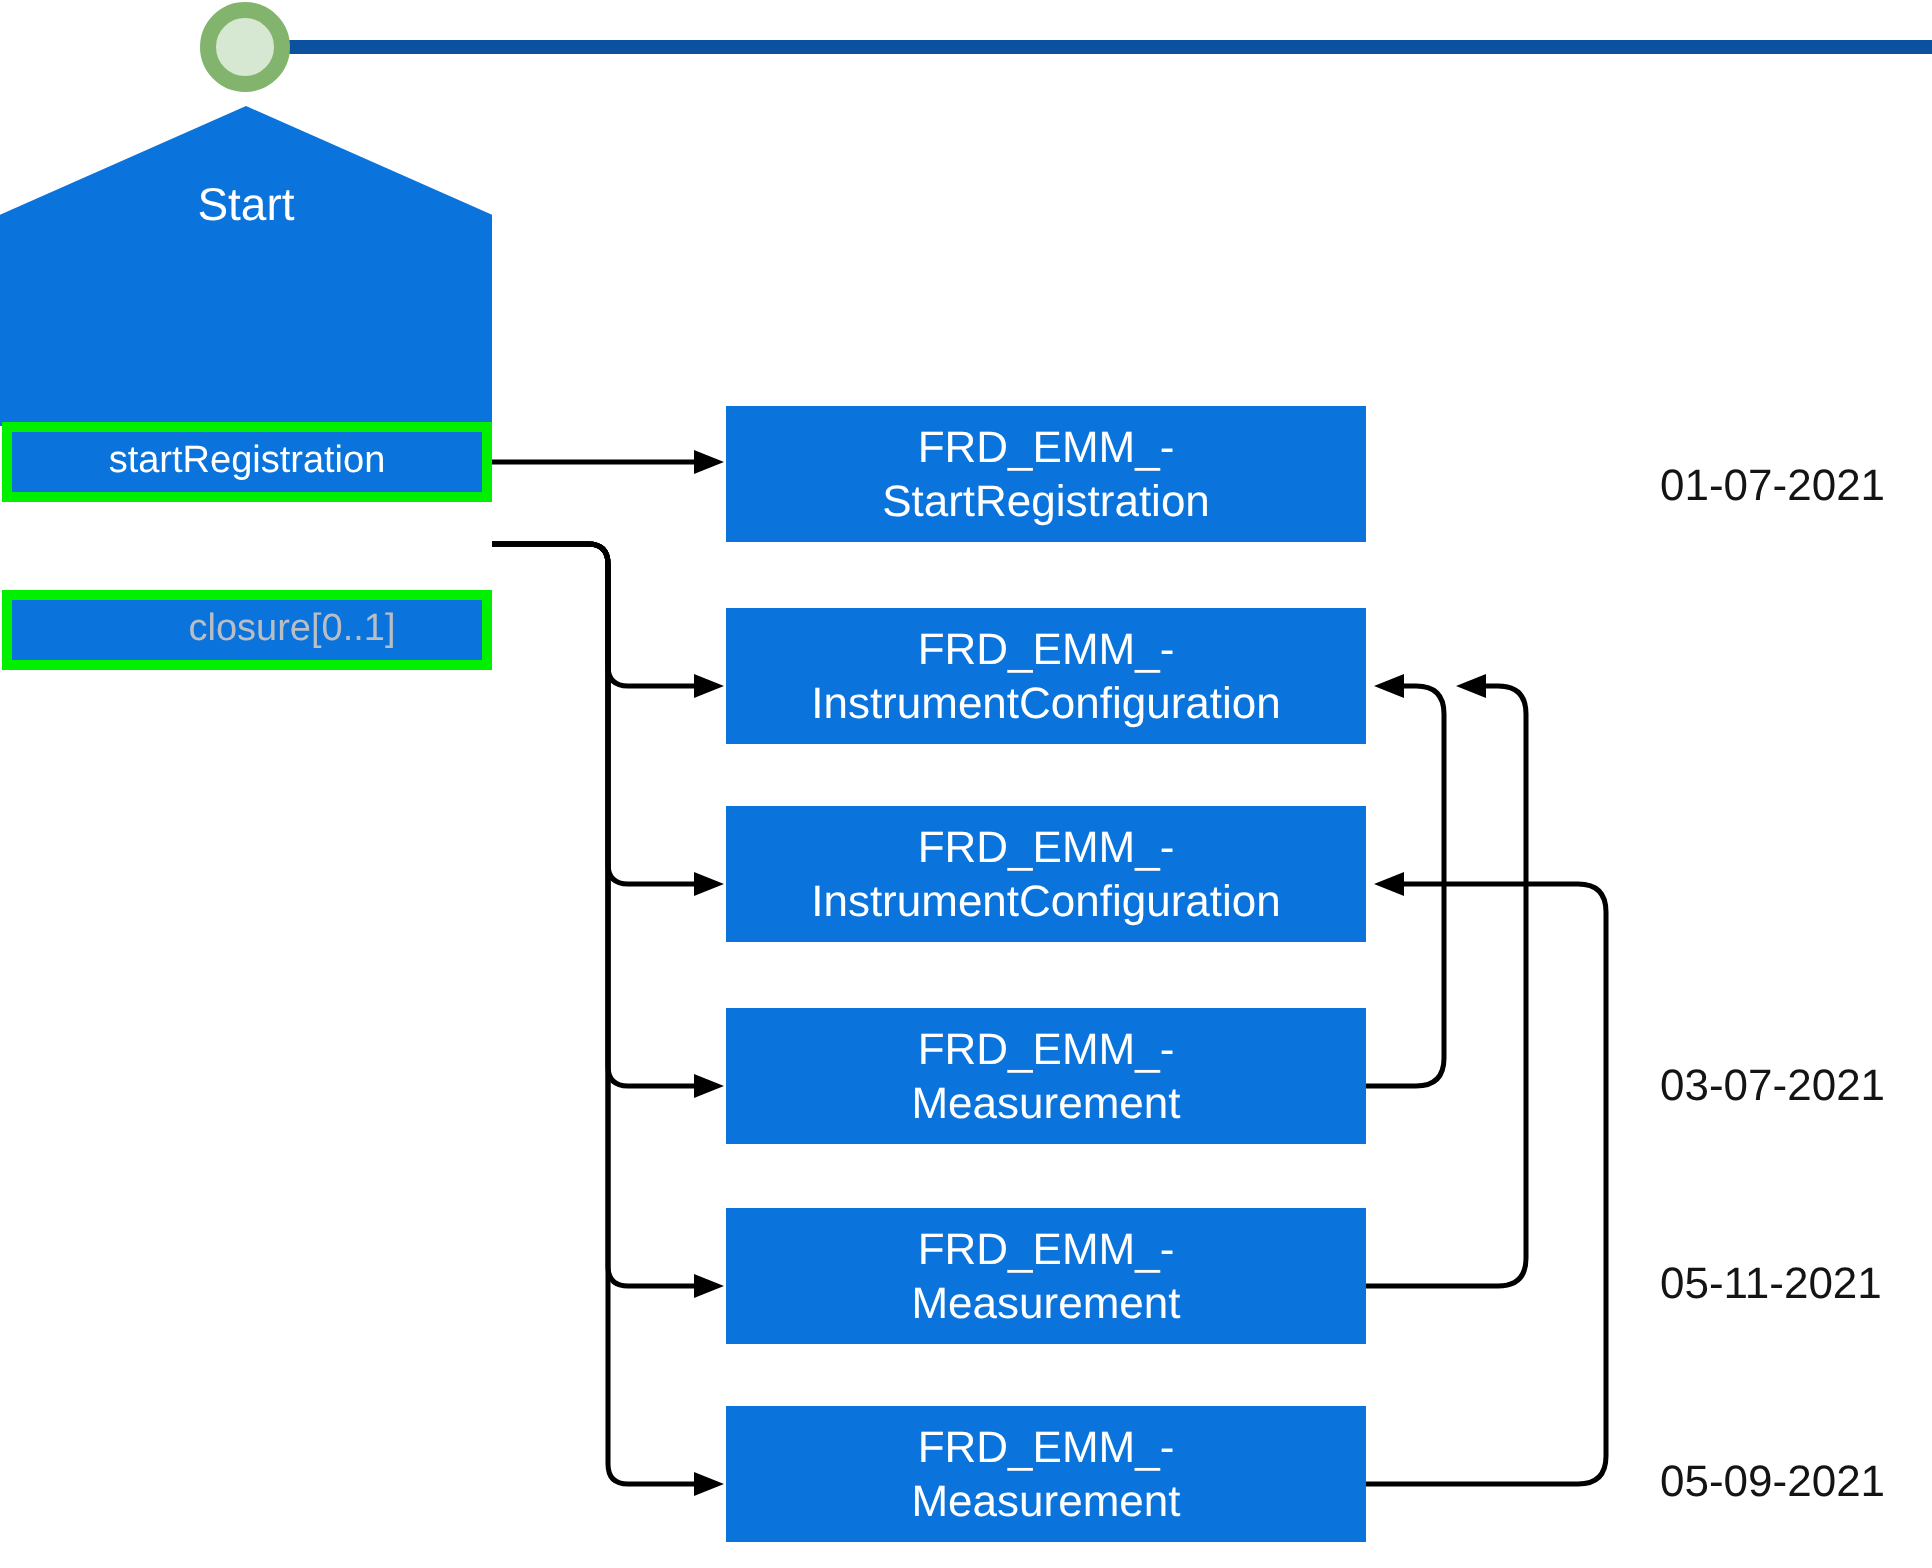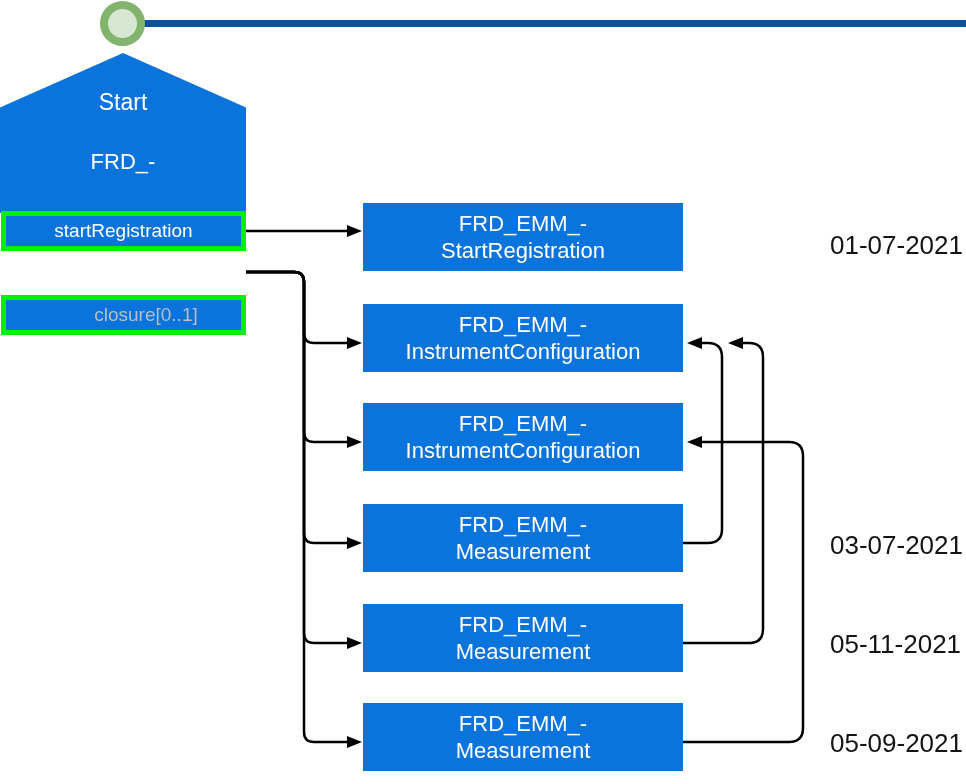--- a/index.html
+++ b/index.html
@@ -34,37 +34,36 @@
   }
   .row.muted { color:var(--muted,#b9bec4);padding-left:45px; }
   
   .node {
     position:absolute; width:320px; height:68px;
     background:var(--box-blue,#0a73dc); color:#fff;
     display:flex; flex-direction:column; align-items:center; justify-content:center;
     font-size:22px; line-height:27px; text-align:center;
   }
   .date {
-    position:absolute; left:830px; font-size:26px; color:#141414; white-space:nowrap;
+    position:absolute; left:830px; font-size:22px; color:#141414; white-space:nowrap;
   }
   svg.edges { position:absolute; left:0; top:0; width:966px; height:784px; pointer-events:none; }
   svg.edges path.edge { fill:none; stroke:var(--edge,#000); stroke-width:2.5px; }
 </style>
 </head>
 <body>
 
 <div class="canvas" style="--box-blue: #0a73dc; --line-blue: #0b51a0; --green: #00f000; --circle-fill: #d6e8d2; --circle-stroke: #82b46e; --muted: #b9bec4; --edge: #000000;">
 
   <div class="topline"></div>
   <div class="start-circle"></div>
 
   <div class="pentagon">
     <div class="p-title">Start</div>
     <div class="p-name">
-      <div>FRD_-</div>
     </div>
   </div>
 
   <div class="row" style="top:211px">
     <span>startRegistration</span>
   </div>
   <div class="row muted" style="top:295px">
     <span>closure[0..1]</span>
   </div>
 

